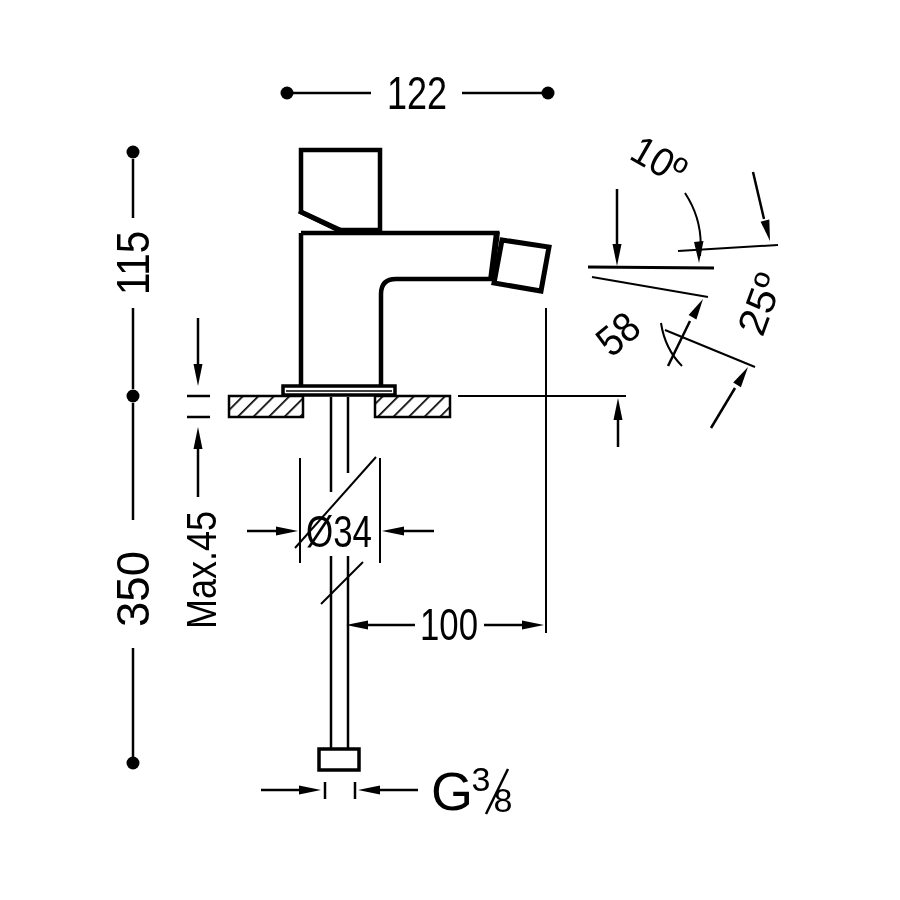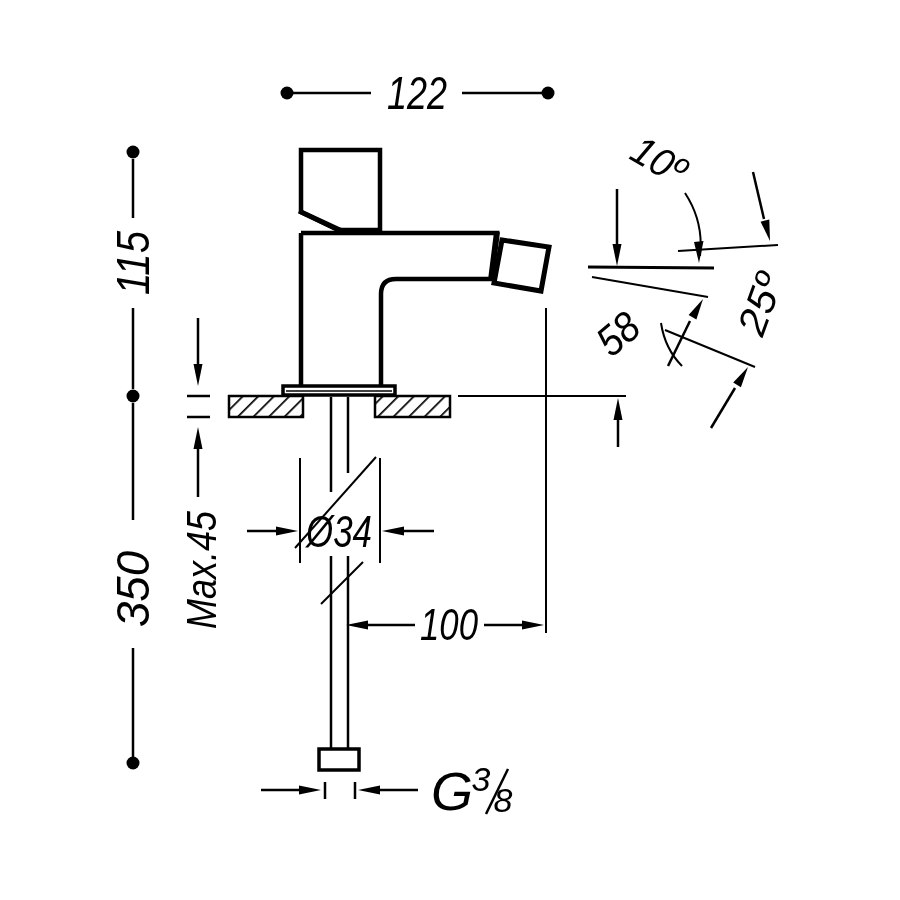--- a/index.html
+++ b/index.html
@@ -1,16 +1,16 @@
 <!DOCTYPE html>
 <html><head>
 <meta charset="utf-8">
 <style>
   html,body{margin:0;padding:0;background:#ffffff;}
-  .canvas{position:relative;width:900px;height:900px;background:#ffffff;overflow:hidden;font-style:italic;}
+  .canvas{position:relative;width:900px;height:900px;background:#ffffff;overflow:hidden;}
   svg{display:block;}
   .lbl{font-family:"Liberation Sans",sans-serif;fill:#000;}
   .ink{stroke:#000;}
 </style>
 </head>
 <body>
 
 <div class="canvas">
 <svg width="900" height="900" viewBox="0 0 900 900">
   <defs>

